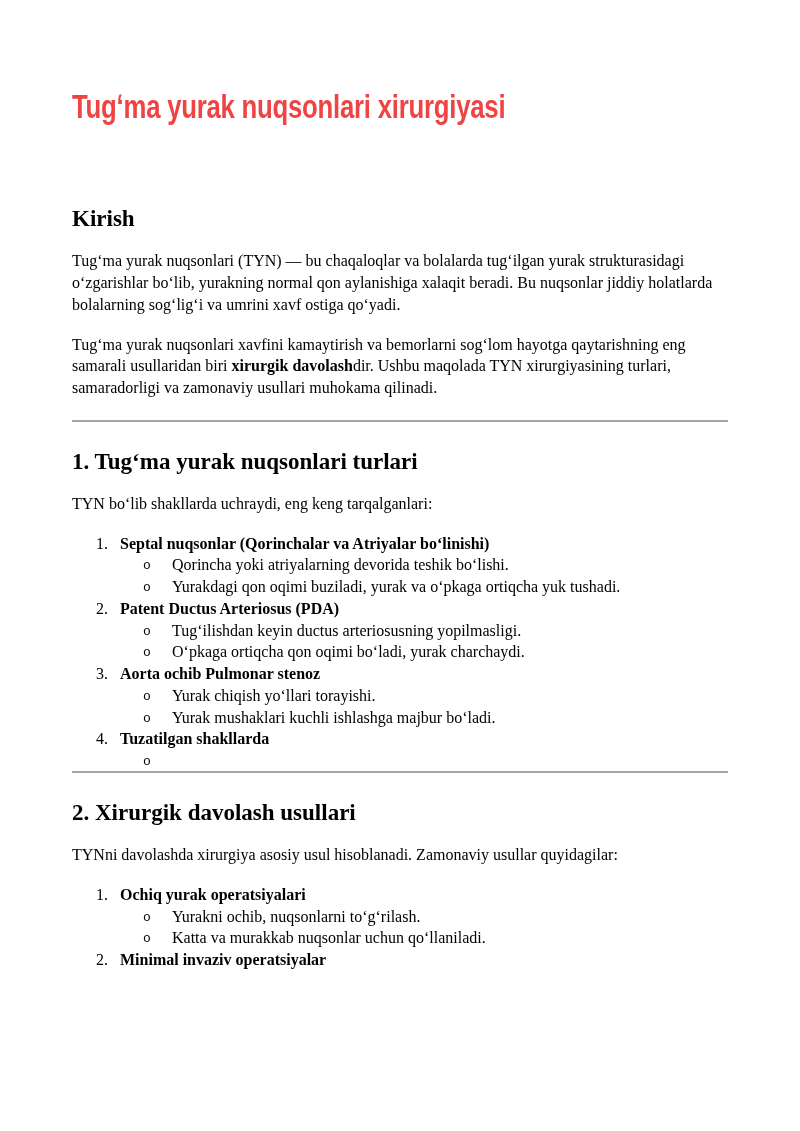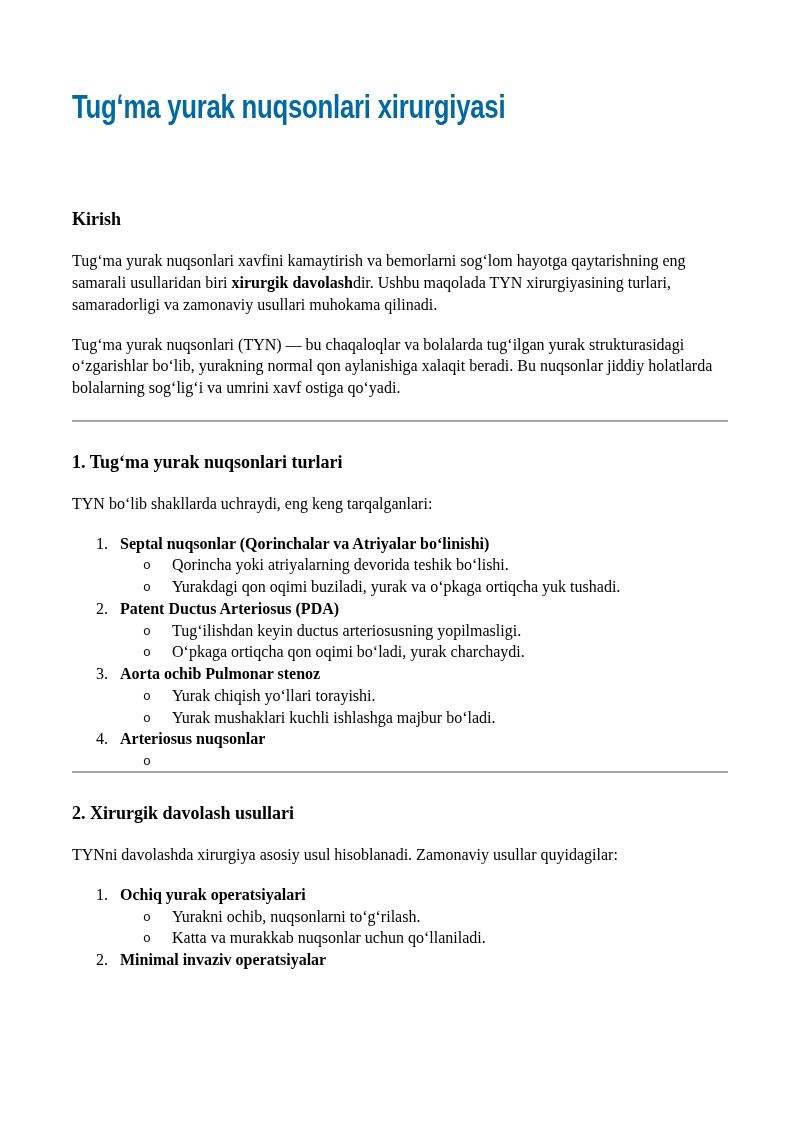--- a/index.html
+++ b/index.html
@@ -22,31 +22,31 @@
     font-family: "Liberation Serif", "DejaVu Serif", serif;
     font-size: 16px;
     line-height: 1.36;
   }
   h1.doc-title {
     margin: 86px 0 0 0;
     font-family: "Liberation Sans", "DejaVu Sans", sans-serif;
     font-weight: 600;
     font-size: 33px;
     line-height: 1.25;
-    color: #0369a1;
+    color: #ef4444;
     white-space: nowrap;
   }
   h1.doc-title .title-inner {
     display: inline-block;
     transform: scaleX(0.78);
     transform-origin: 0 50%;
     letter-spacing: -0.3px;
   }
   h3.doc-h3 {
-    font-size: 18px;
+    font-size: 23px;
     line-height: 22px;
     font-weight: bold;
     margin: 0 0 20px 0;
   }
   h3.intro-h3 {
     margin-top: 81px;
   }
   p.doc-p {
     margin: 0 0 18px 0;
   }
@@ -85,23 +85,23 @@
 </style>
 </head>
 <body>
 
 <div class="page">
 
   <h1 class="doc-title"><span class="title-inner">Tugʻma yurak nuqsonlari xirurgiyasi</span></h1>
 
   <h3 class="doc-h3 intro-h3">Kirish</h3>
 
+  <p class="doc-p">Tugʻma yurak nuqsonlari (TYN) — bu chaqaloqlar va bolalarda tugʻilgan yurak strukturasidagi oʻzgarishlar boʻlib, yurakning normal qon aylanishiga xalaqit beradi. Bu nuqsonlar jiddiy holatlarda bolalarning sogʻligʻi va umrini xavf ostiga qoʻyadi.</p>
+
   <p class="doc-p"><span>Tugʻma yurak nuqsonlari xavfini kamaytirish va bemorlarni sogʻlom hayotga qaytarishning eng samarali usullaridan biri </span><b>xirurgik davolash</b><span>dir. Ushbu maqolada TYN xirurgiyasining turlari, samaradorligi va zamonaviy usullari muhokama qilinadi.</span></p>
-
-  <p class="doc-p">Tugʻma yurak nuqsonlari (TYN) — bu chaqaloqlar va bolalarda tugʻilgan yurak strukturasidagi oʻzgarishlar boʻlib, yurakning normal qon aylanishiga xalaqit beradi. Bu nuqsonlar jiddiy holatlarda bolalarning sogʻligʻi va umrini xavf ostiga qoʻyadi.</p>
 
   <hr class="doc-hr">
 
   <h3 class="doc-h3">1. Tugʻma yurak nuqsonlari turlari</h3>
 
   <p class="doc-p">TYN boʻlib shakllarda uchraydi, eng keng tarqalganlari:</p>
 
   <div class="olist">
 
     <div>
@@ -116,21 +116,21 @@
       <div class="sub"><span class="bullet">o</span><span>Oʻpkaga ortiqcha qon oqimi boʻladi, yurak charchaydi.</span></div>
     </div>
 
     <div>
       <div class="li-head"><span class="num">3.</span><span>Aorta ochib Pulmonar stenoz</span></div>
       <div class="sub"><span class="bullet">o</span><span>Yurak chiqish yoʻllari torayishi.</span></div>
       <div class="sub"><span class="bullet">o</span><span>Yurak mushaklari kuchli ishlashga majbur boʻladi.</span></div>
     </div>
 
     <div>
-      <div class="li-head"><span class="num">4.</span><span>Arteriosus nuqsonlar</span></div>
+      <div class="li-head"><span class="num">4.</span><span>Tuzatilgan shakllarda</span></div>
       <div class="sub"><span class="bullet">o</span></div>
     </div>
 
   </div>
 
   <hr class="doc-hr">
 
   <h3 class="doc-h3">2. Xirurgik davolash usullari</h3>
 
   <p class="doc-p">TYNni davolashda xirurgiya asosiy usul hisoblanadi. Zamonaviy usullar quyidagilar:</p>

